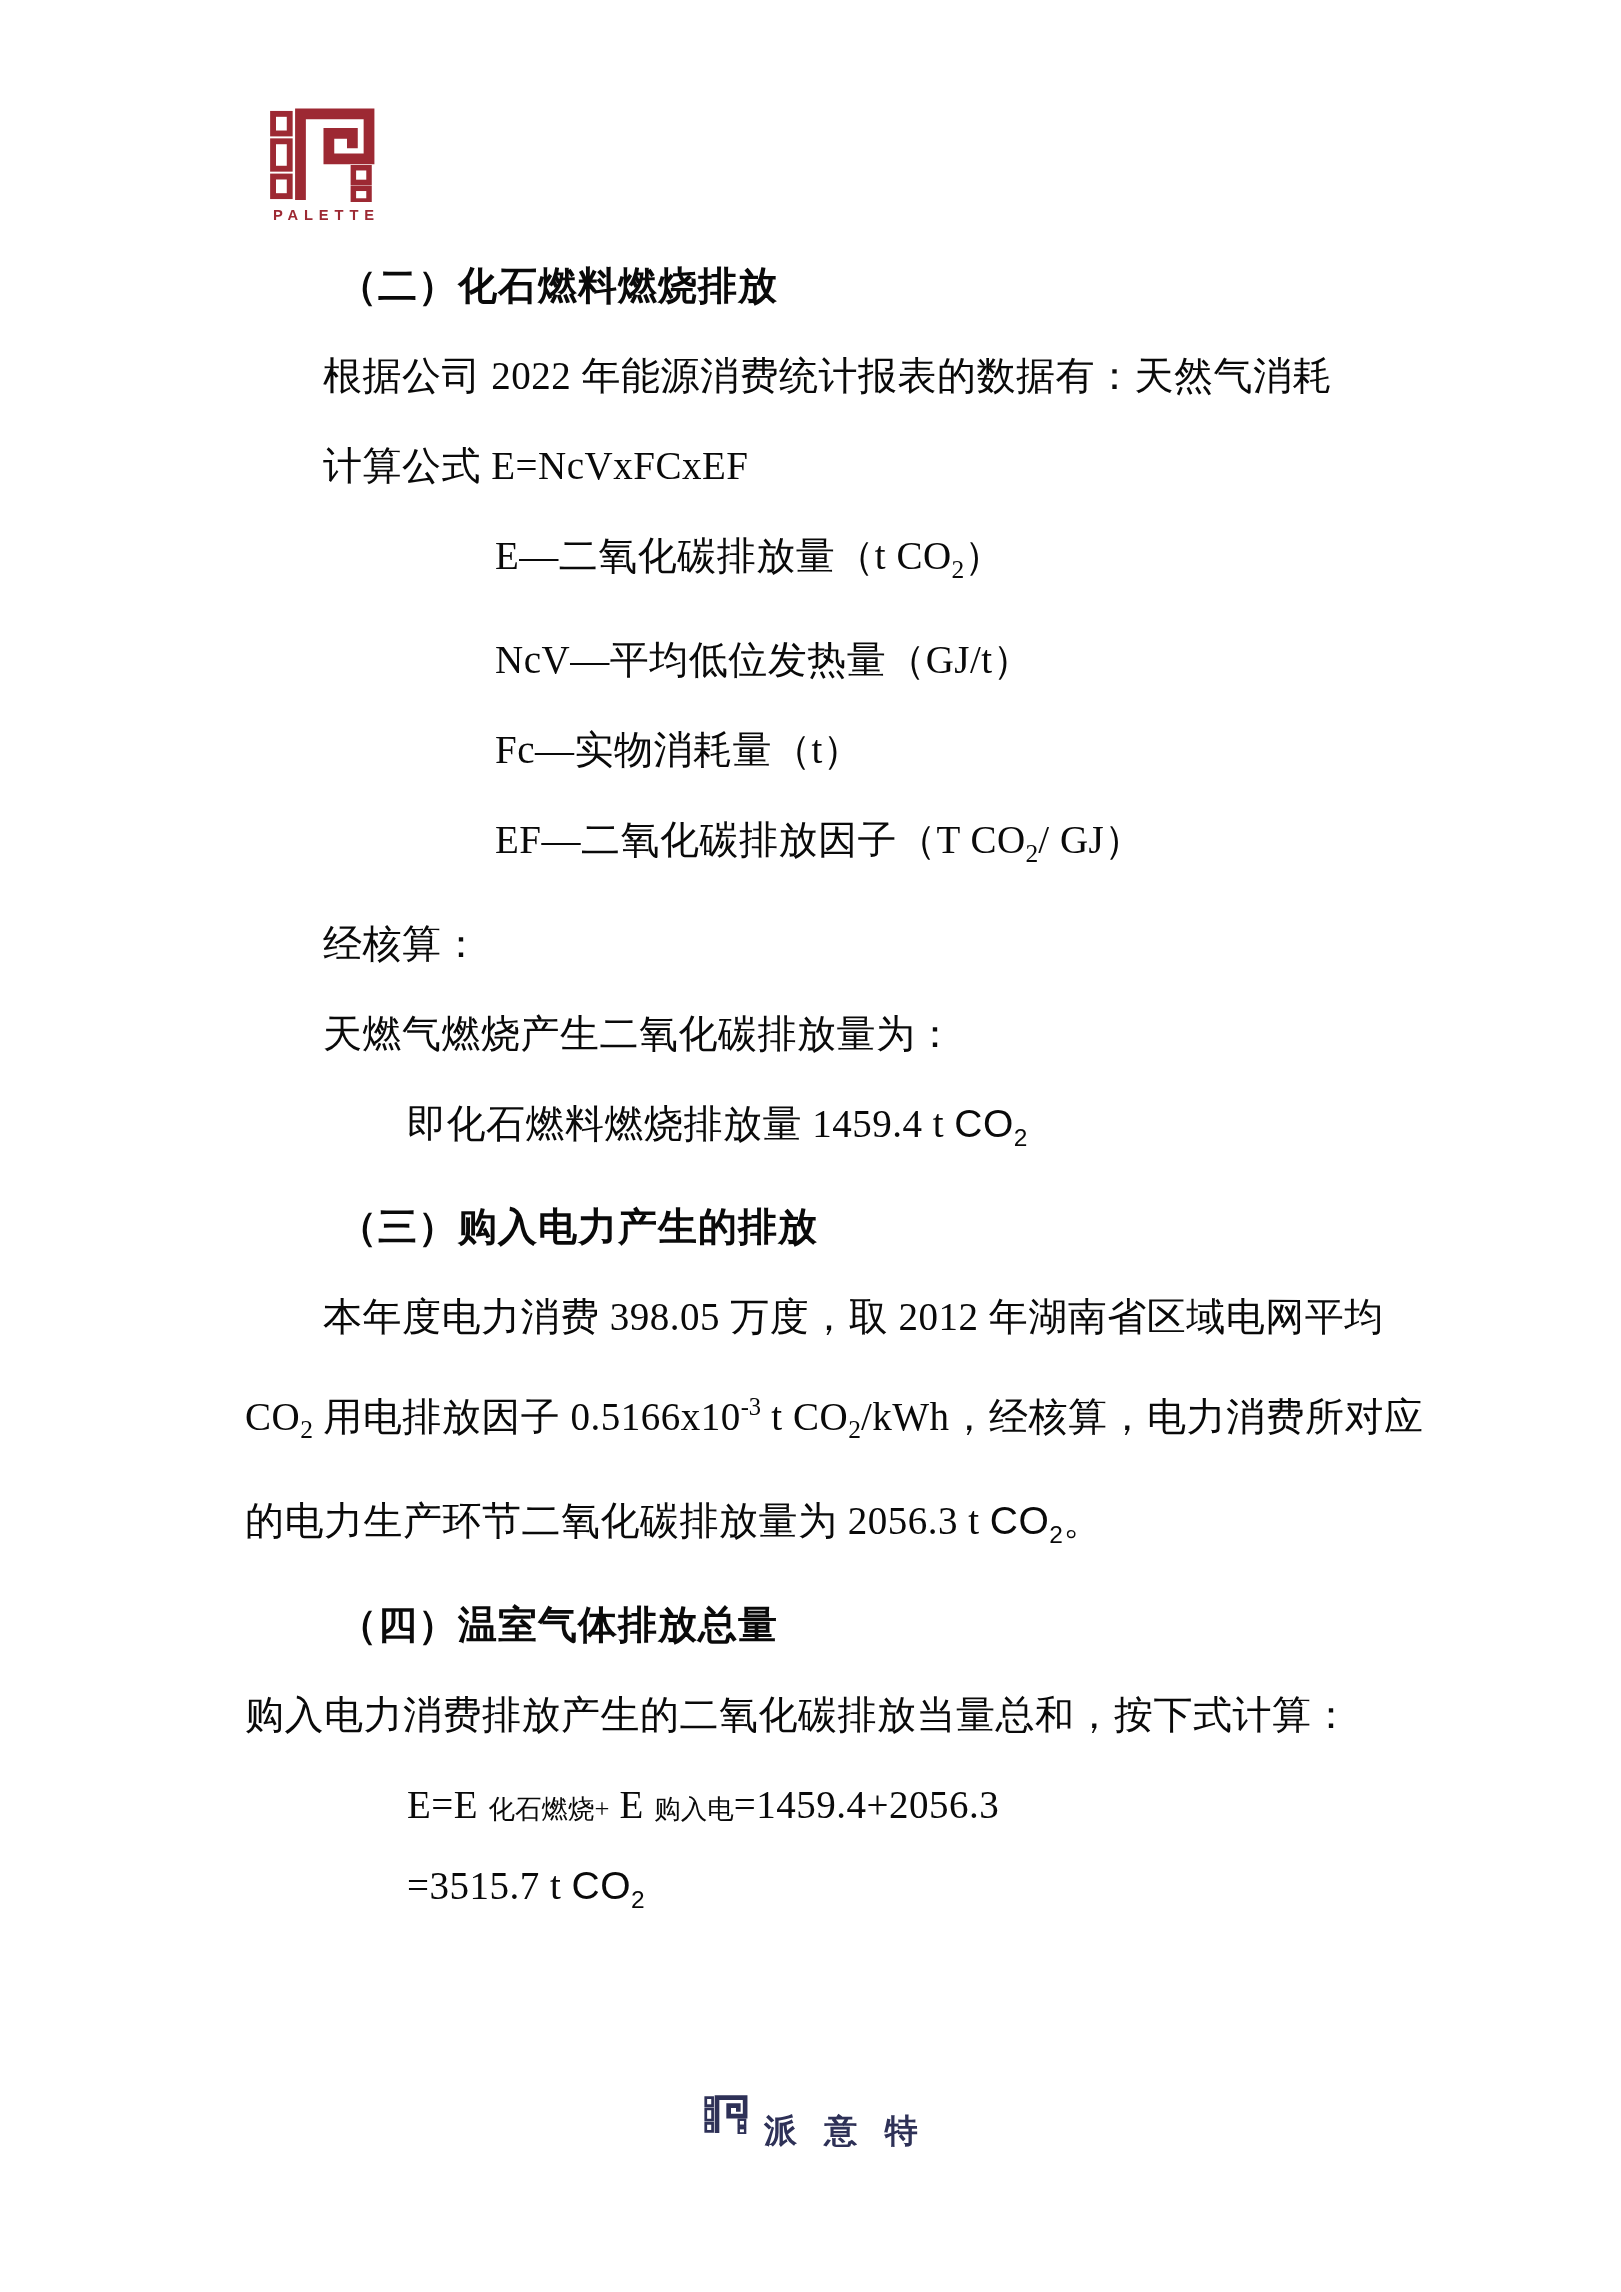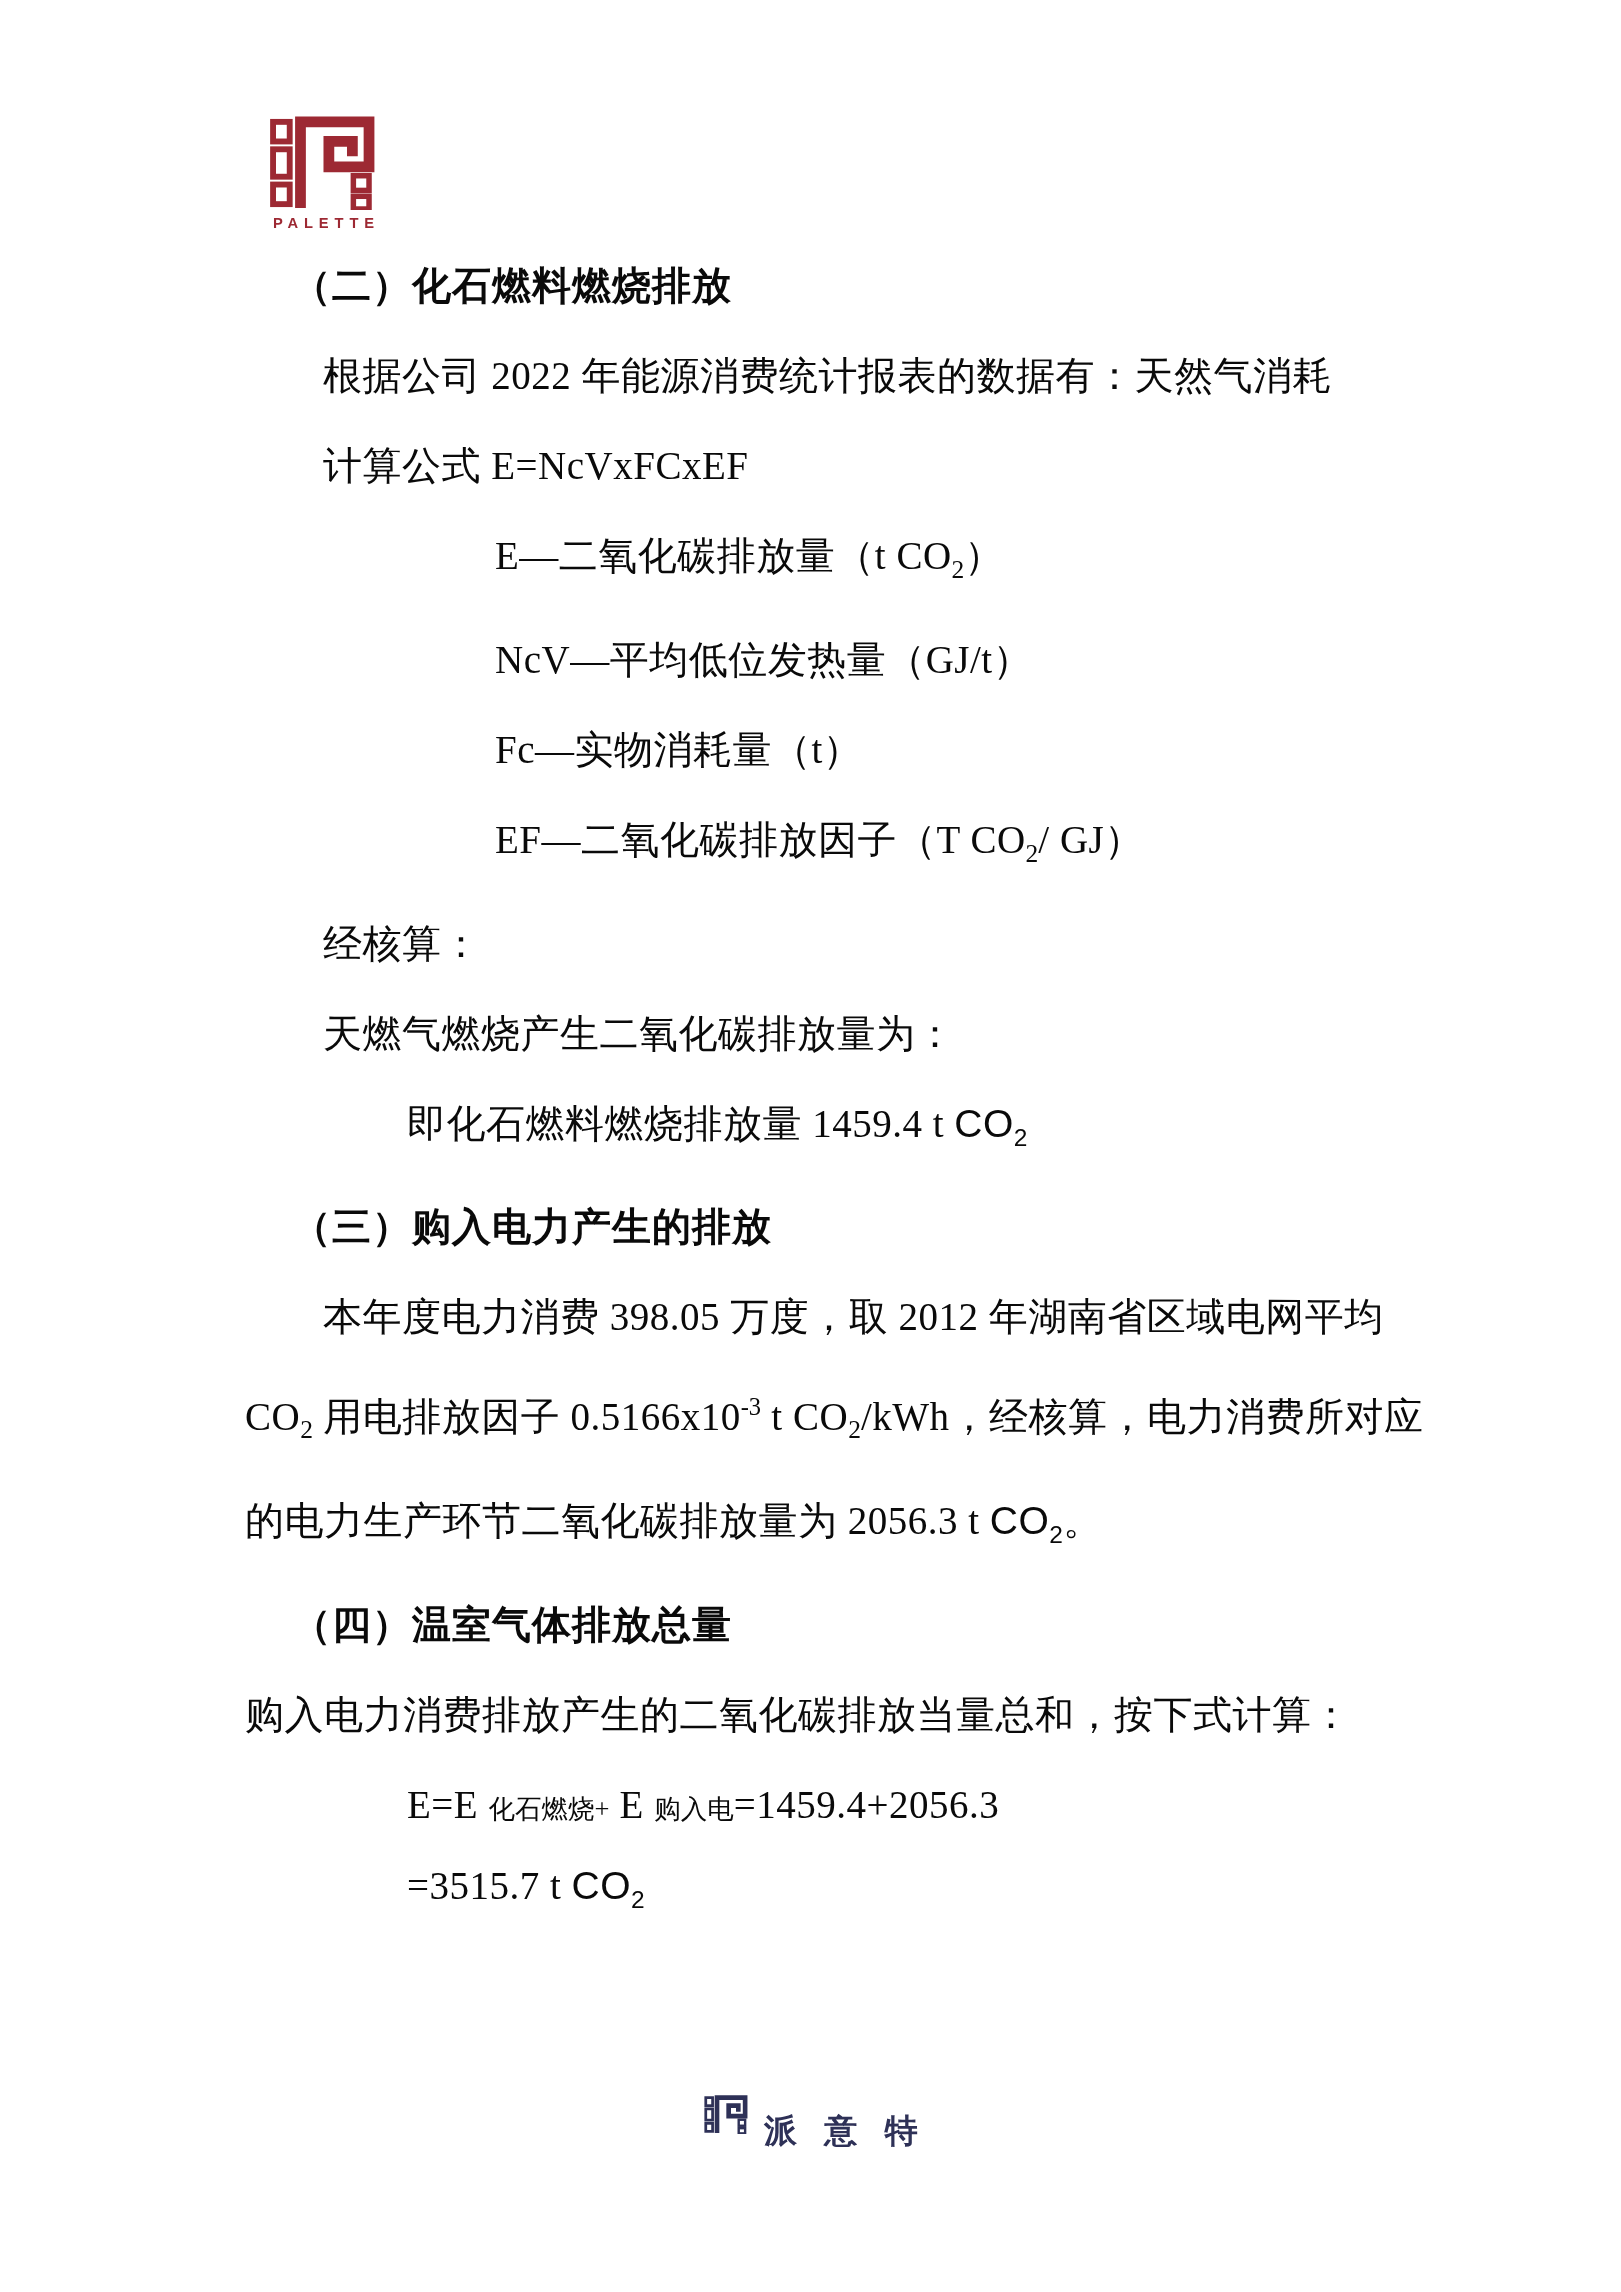--- a/index.html
+++ b/index.html
@@ -7,38 +7,38 @@
   .page{
     position:relative;
     width:1621px;height:2293px;
     background:#ffffff;
     font-family:"Liberation Serif","DejaVu Serif",serif;
     color:#0a0a0a;
     overflow:hidden;
     margin:0 auto;
   }
   
-  .top-logo{position:absolute;left:267px;top:116px;width:112px;text-align:right;}
+  .top-logo{position:absolute;left:267px;top:108px;width:112px;text-align:right;}
   .top-logo svg{display:block;margin:0 auto;}
   .top-logo .wordmark{
     margin-top:4.9px;
     font-family:"Liberation Sans","DejaVu Sans",sans-serif;
     font-size:14.7px;font-weight:600;letter-spacing:5.9px;padding-left:5.9px;
     color:#9d2933;white-space:nowrap;
   }
   
   .content{position:absolute;left:245px;top:0;width:1235px;}
   .line{
     font-size:39px;line-height:45px;margin-top:45px;
     letter-spacing:0.5px;white-space:nowrap;
   }
   .line:first-child{margin-top:263px;}
   .line.heading{
     font-family:"Liberation Sans","DejaVu Sans",sans-serif;
-    font-weight:700;margin-left:47px;letter-spacing:1px;
+    font-weight:700;margin-left:93px;letter-spacing:1px;
   }
   .line.ind-first{margin-left:78px;}
   .line.ind-def{margin-left:250px;}
   .line.ind-formula{margin-left:162px;}
   .line.gap-lg{margin-top:31px;}
   
   .r-sub{font-size:25.5px;vertical-align:-8.8px;letter-spacing:0;}
   .r-sup{font-size:24.5px;vertical-align:14.7px;letter-spacing:0;}
   .r-small{font-size:26.5px;letter-spacing:0;}
   .r-sans{font-family:"Liberation Sans","DejaVu Sans",sans-serif;}

